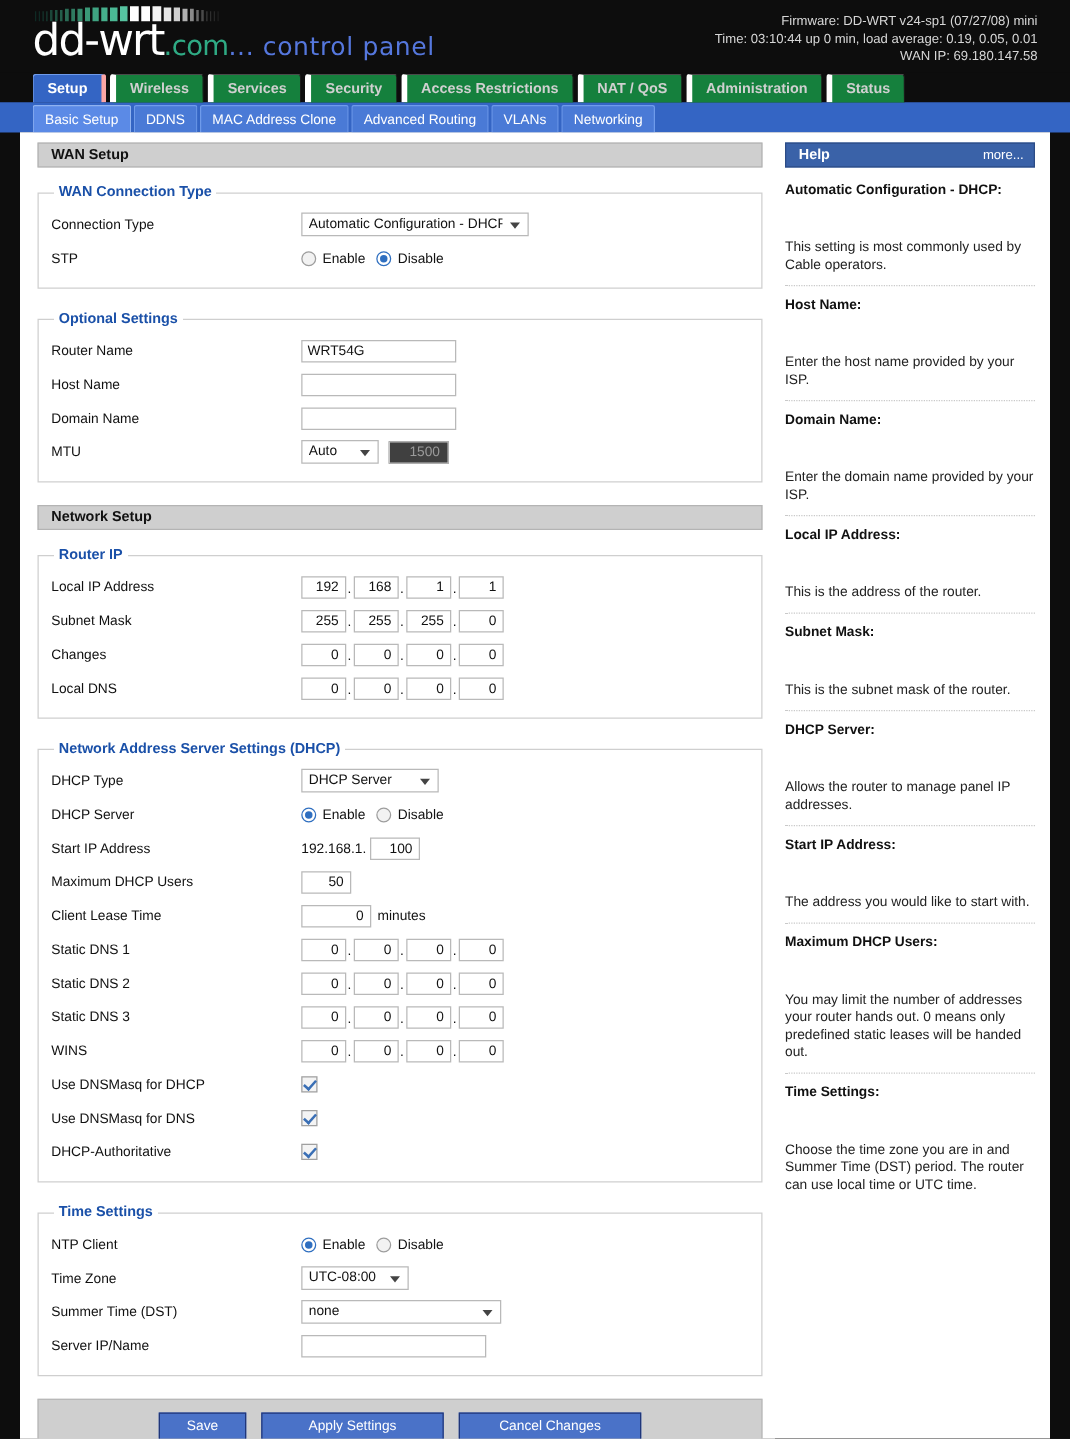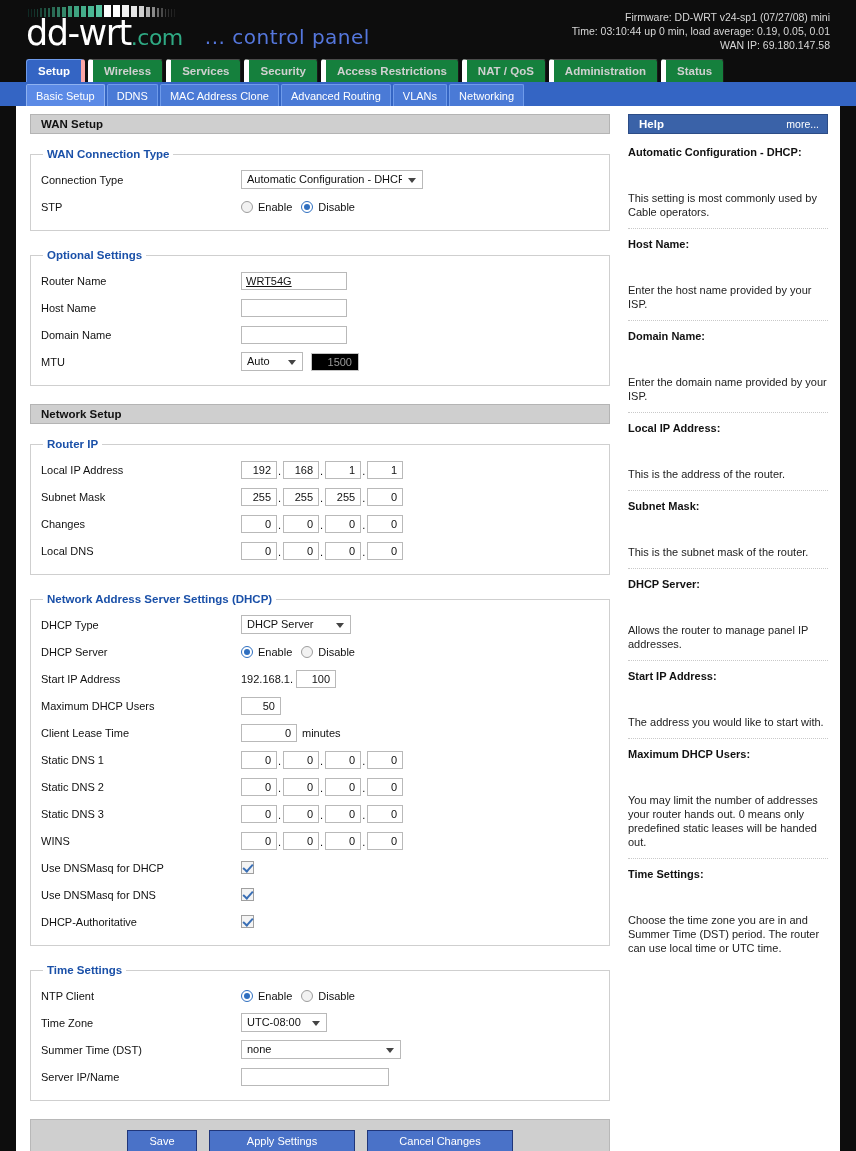--- a/index.html
+++ b/index.html
@@ -41,21 +41,20 @@
     font-size: 22px;
     color: #2faa84;
     letter-spacing: -0.5px;
     line-height: 1;
   }
   .logo-cp {
     font-family: "DejaVu Sans", sans-serif;
     font-size: 20px;
     color: #5577dd;
     letter-spacing: 0.5px;
-    margin-left: 22px;
     line-height: 1;
     align-self: flex-end;
     position: relative;
     top: -4px;
   }
   .sysinfo {
     position: absolute;
     right: 26px; top: 10px;
     text-align: right;
     color: #d7d7d7;
@@ -196,26 +195,26 @@
   .inp {
     border: 1px solid #b9b9b9;
     background: #ffffff;
     height: 18px;
     font-size: 11px;
     font-family: "Liberation Sans", sans-serif;
     color: #111;
     padding: 0 4px;
     line-height: 16px;
   }
-  .inp.text { width: 106px; text-decoration: underline; }
+  .inp.text { width: 124px; }
   .inp.oct { width: 36px; text-align: right; padding-right: 5px; }
   .inp.num { width: 40px; text-align: right; padding-right: 5px; }
   .inp.num-lease { width: 56px; text-align: right; padding-right: 5px; }
   .inp.wide { width: 148px; }
-  .inp.disabled { background: #000000; color: #9a9a9a; border-color: #c4c4c4; text-align: right; width: 48px; padding-right: 6px;}
+  .inp.disabled { background: #404040; color: #9a9a9a; border-color: #c4c4c4; text-align: right; width: 48px; padding-right: 6px;}
   .dot { padding: 0 2px 0 1px; font-size: 11px; color: #111; align-self: flex-end; position: relative; top: -2px;}
 
   .sel {
     -webkit-appearance: none;
     appearance: none;
     border: 1px solid #b9b9b9;
     background: #ffffff;
     height: 19px;
     font-size: 11px;
     font-family: "Liberation Sans", sans-serif;

